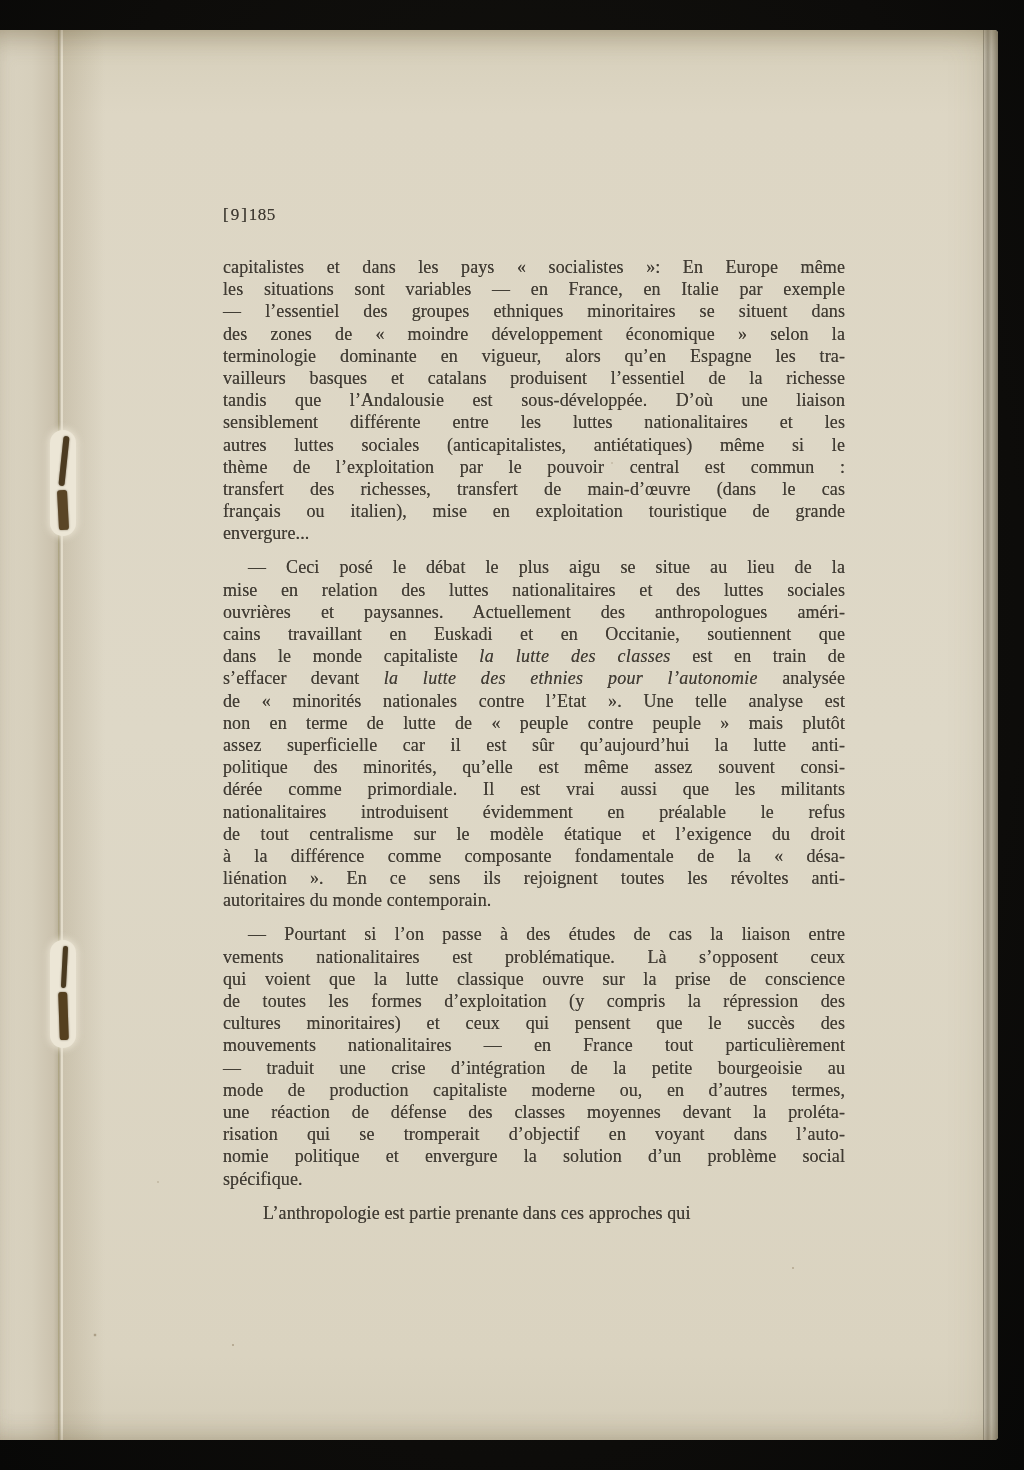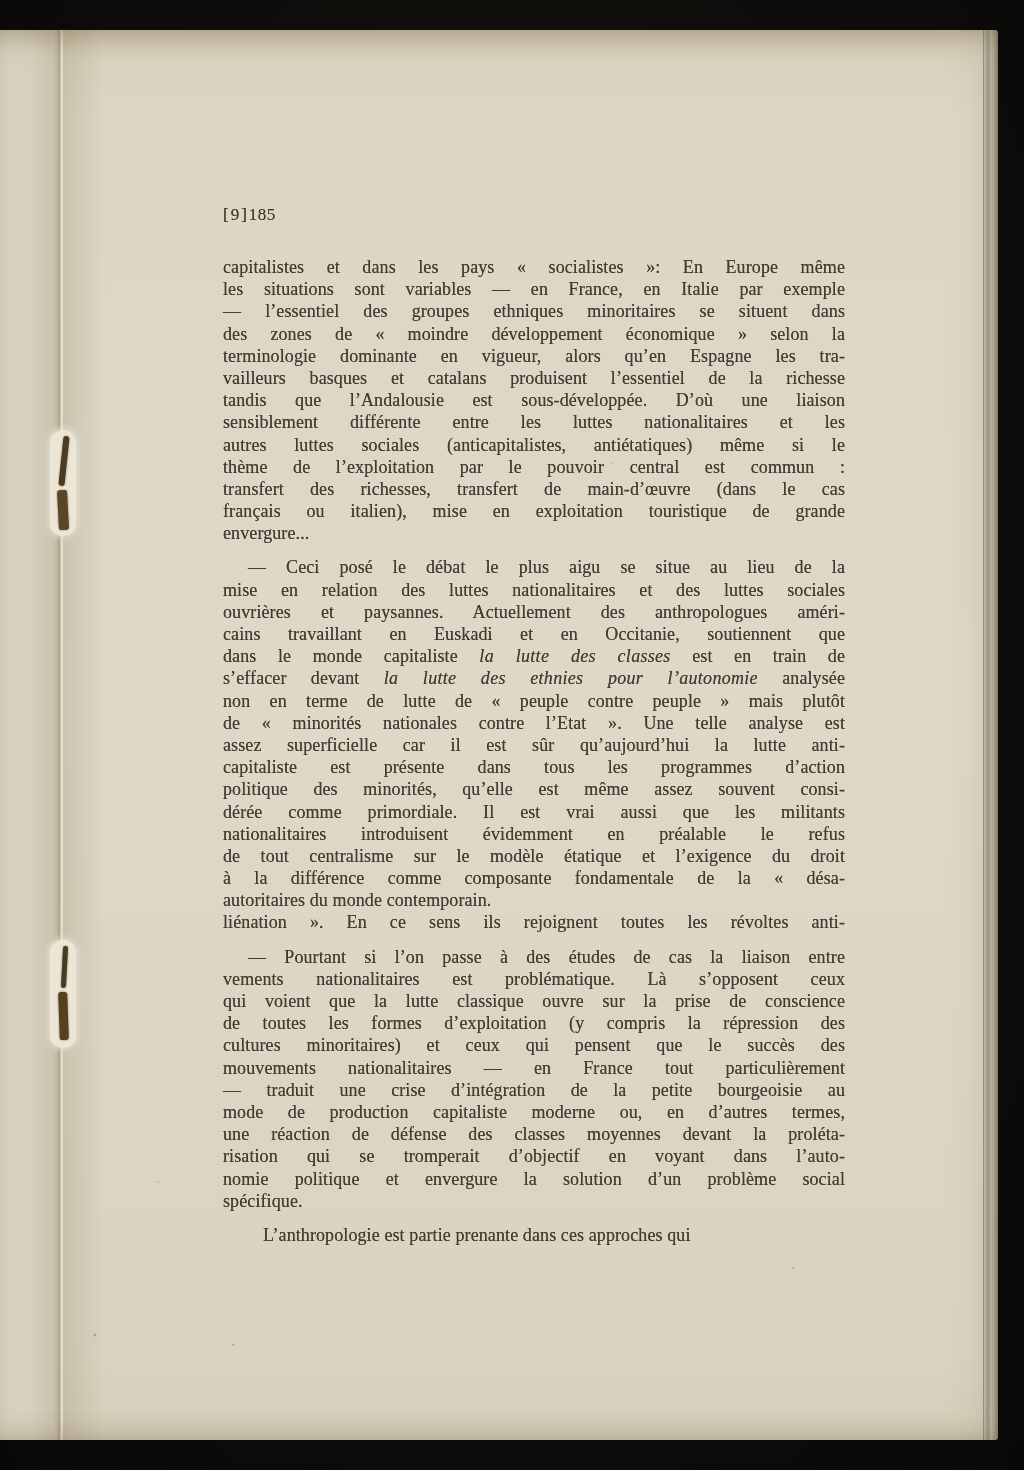--- a/index.html
+++ b/index.html
@@ -167,31 +167,30 @@
           <div class="line"><span>français ou italien), mise en exploitation touristique de grande</span></div>
           <div class="line last"><span>envergure...</span></div>
         </div>
         <div class="paragraph">
           <div class="line indent-dash"><span>— Ceci posé le débat le plus aigu se situe au lieu de la</span></div>
           <div class="line"><span>mise en relation des luttes nationalitaires et des luttes sociales</span></div>
           <div class="line"><span>ouvrières et paysannes. Actuellement des anthropologues améri-</span></div>
           <div class="line"><span>cains travaillant en Euskadi et en Occitanie, soutiennent que</span></div>
           <div class="line"><span>dans le monde capitaliste </span><em>la lutte des classes</em><span> est en train de</span></div>
           <div class="line"><span>s’effacer devant </span><em>la lutte des ethnies pour l’autonomie</em><span> analysée</span></div>
+          <div class="line"><span>de « minorités nationales contre l’Etat ». Une telle analyse est</span></div>
           <div class="line"><span>non en terme de lutte de « peuple contre peuple » mais plutôt</span></div>
-          <div class="line"><span>de « minorités nationales contre l’Etat ». Une telle analyse est</span></div>
           <div class="line"><span>assez superficielle car il est sûr qu’aujourd’hui la lutte anti-</span></div>
-          <div class="line"><span>capitaliste est présente dans tous les programmes d’action</span></div>
           <div class="line"><span>politique des minorités, qu’elle est même assez souvent consi-</span></div>
           <div class="line"><span>dérée comme primordiale. Il est vrai aussi que les militants</span></div>
           <div class="line"><span>nationalitaires introduisent évidemment en préalable le refus</span></div>
           <div class="line"><span>de tout centralisme sur le modèle étatique et l’exigence du droit</span></div>
           <div class="line"><span>à la différence comme composante fondamentale de la « désa-</span></div>
+          <div class="line"><span>liénation ». En ce sens ils rejoignent toutes les révoltes anti-</span></div>
           <div class="line last"><span>autoritaires du monde contemporain.</span></div>
-          <div class="line"><span>liénation ». En ce sens ils rejoignent toutes les révoltes anti-</span></div>
         </div>
         <div class="paragraph">
           <div class="line indent-dash"><span>— Pourtant si l’on passe à des études de cas la liaison entre</span></div>
           <div class="line"><span>vements nationalitaires est problématique. Là s’opposent ceux</span></div>
           <div class="line"><span>qui voient que la lutte classique ouvre sur la prise de conscience</span></div>
           <div class="line"><span>de toutes les formes d’exploitation (y compris la répression des</span></div>
           <div class="line"><span>cultures minoritaires) et ceux qui pensent que le succès des</span></div>
           <div class="line"><span>mouvements nationalitaires — en France tout particulièrement</span></div>
           <div class="line"><span>— traduit une crise d’intégration de la petite bourgeoisie au</span></div>
           <div class="line"><span>mode de production capitaliste moderne ou, en d’autres termes,</span></div>

